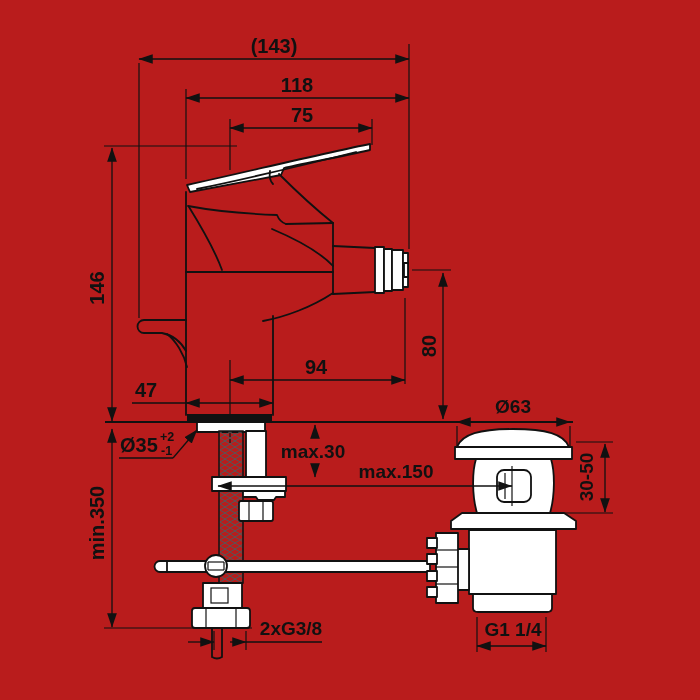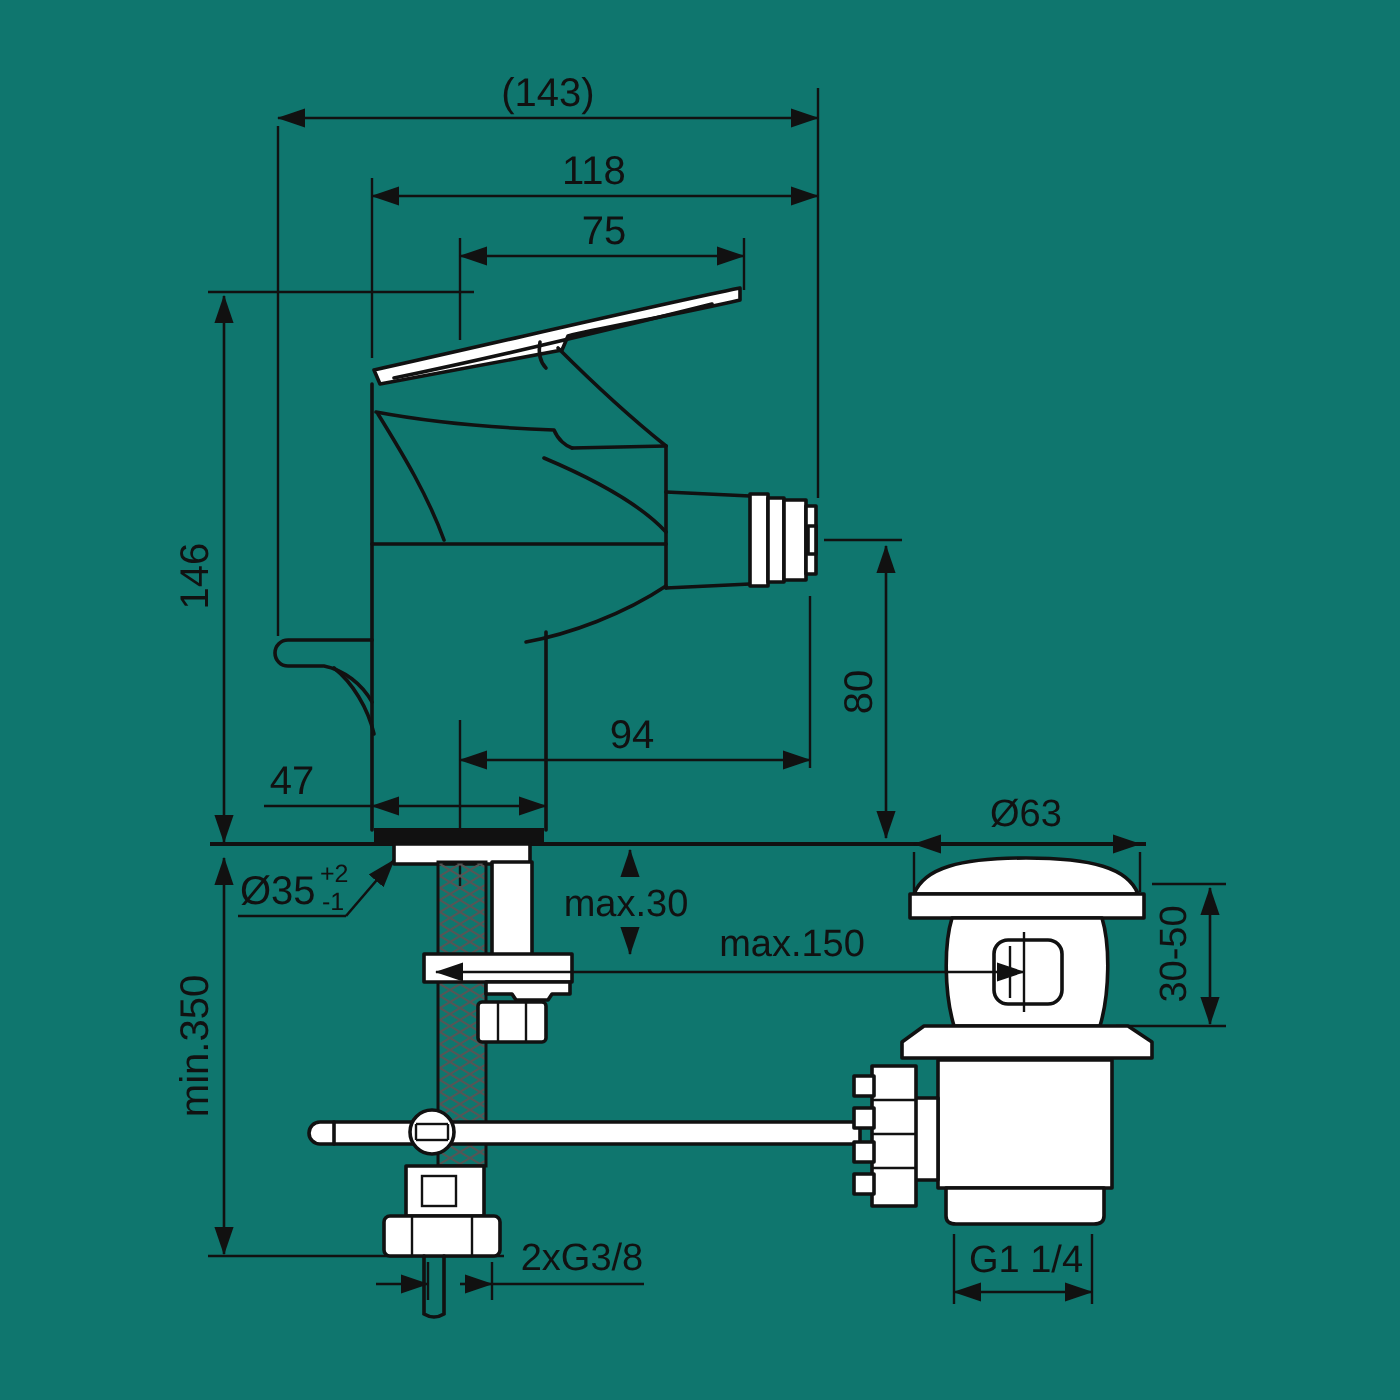--- a/index.html
+++ b/index.html
@@ -1,16 +1,16 @@
 <!DOCTYPE html>
 <html><head>
 <meta charset="utf-8">
 <style>
   html,body{margin:0;padding:0;background:#fff;}
-  .stage{width:700px;height:700px;background:#0f766e;position:relative;overflow:hidden;}
+  .stage{width:700px;height:700px;background:#b91c1c;position:relative;overflow:hidden;font-weight:bold;}
   svg{display:block;}
   text{fill:#111;font-family:"Liberation Sans","DejaVu Sans",sans-serif;}
   .t20{font-size:20px;}
   .t19{font-size:19px;}
   .t12{font-size:12.5px;}
   .mid{text-anchor:middle;}
   .ol{stroke:#111;fill:none;stroke-width:1.8;stroke-linecap:round;stroke-linejoin:round;}
   .olf{stroke:#111;fill:#fff;stroke-width:1.8;stroke-linejoin:round;}
   .dim{stroke:#111;fill:none;stroke-width:1.3;}
   .thin{stroke:#111;fill:none;stroke-width:1.2;}

